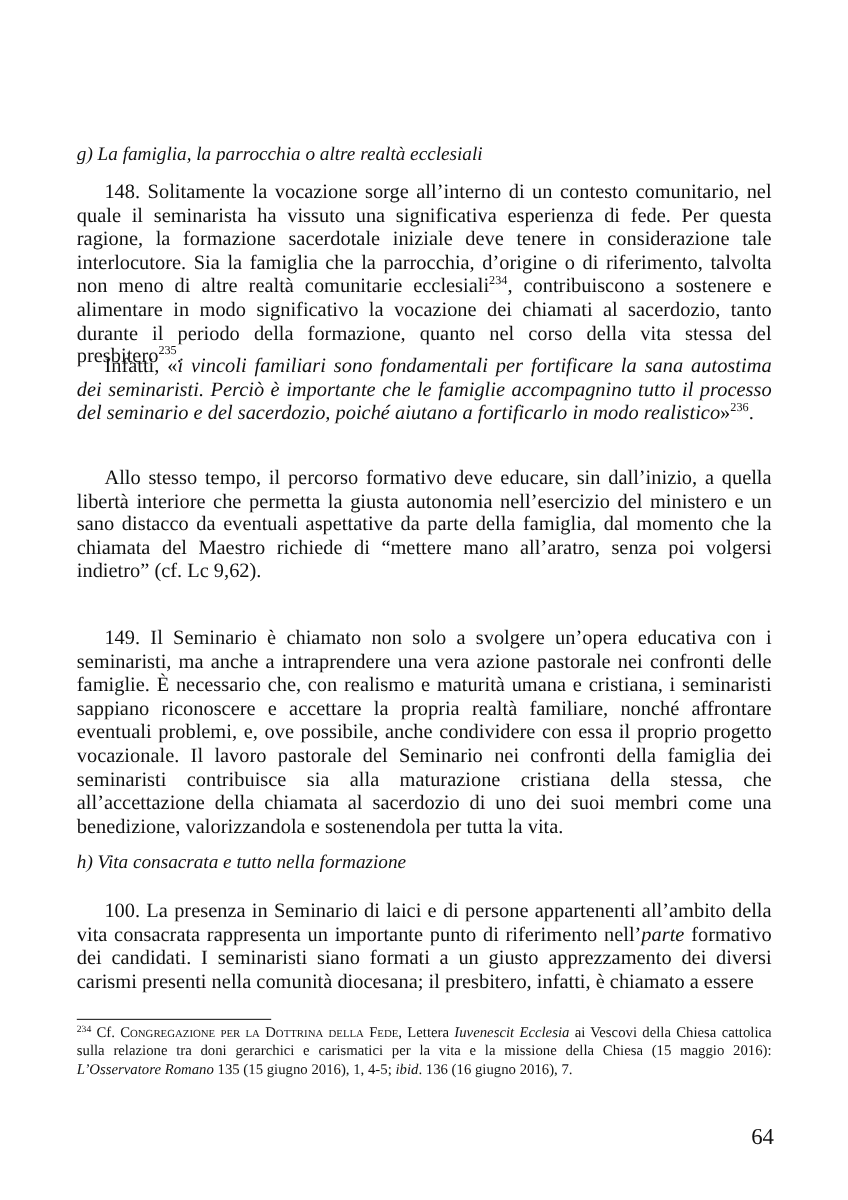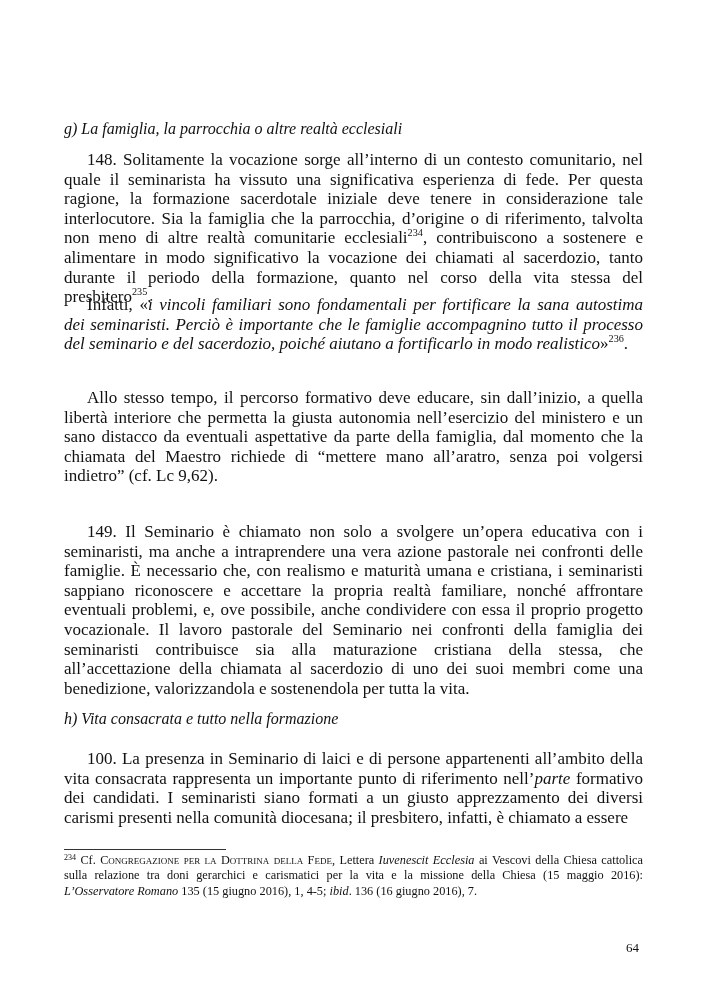--- a/index.html
+++ b/index.html
@@ -57,21 +57,21 @@
       font-size: 12.3px;
       line-height: 15.3px;
       text-align: justify;
     }
     .fn { margin: 0; }
     .fn-num { font-size: 8px; vertical-align: 4px; line-height: 0; }
     .page-number {
       position: absolute;
       left: 626px;
       top: 940px;
-      font-size: 13px;
+      font-size: 19px;
       line-height: 16px;
     }
   </style>
 </head>
 <body>
 
 <div class="page">
 
   <div class="heading" style="top:119px;">g) La famiglia, la parrocchia o altre realtà ecclesiali</div>
 

